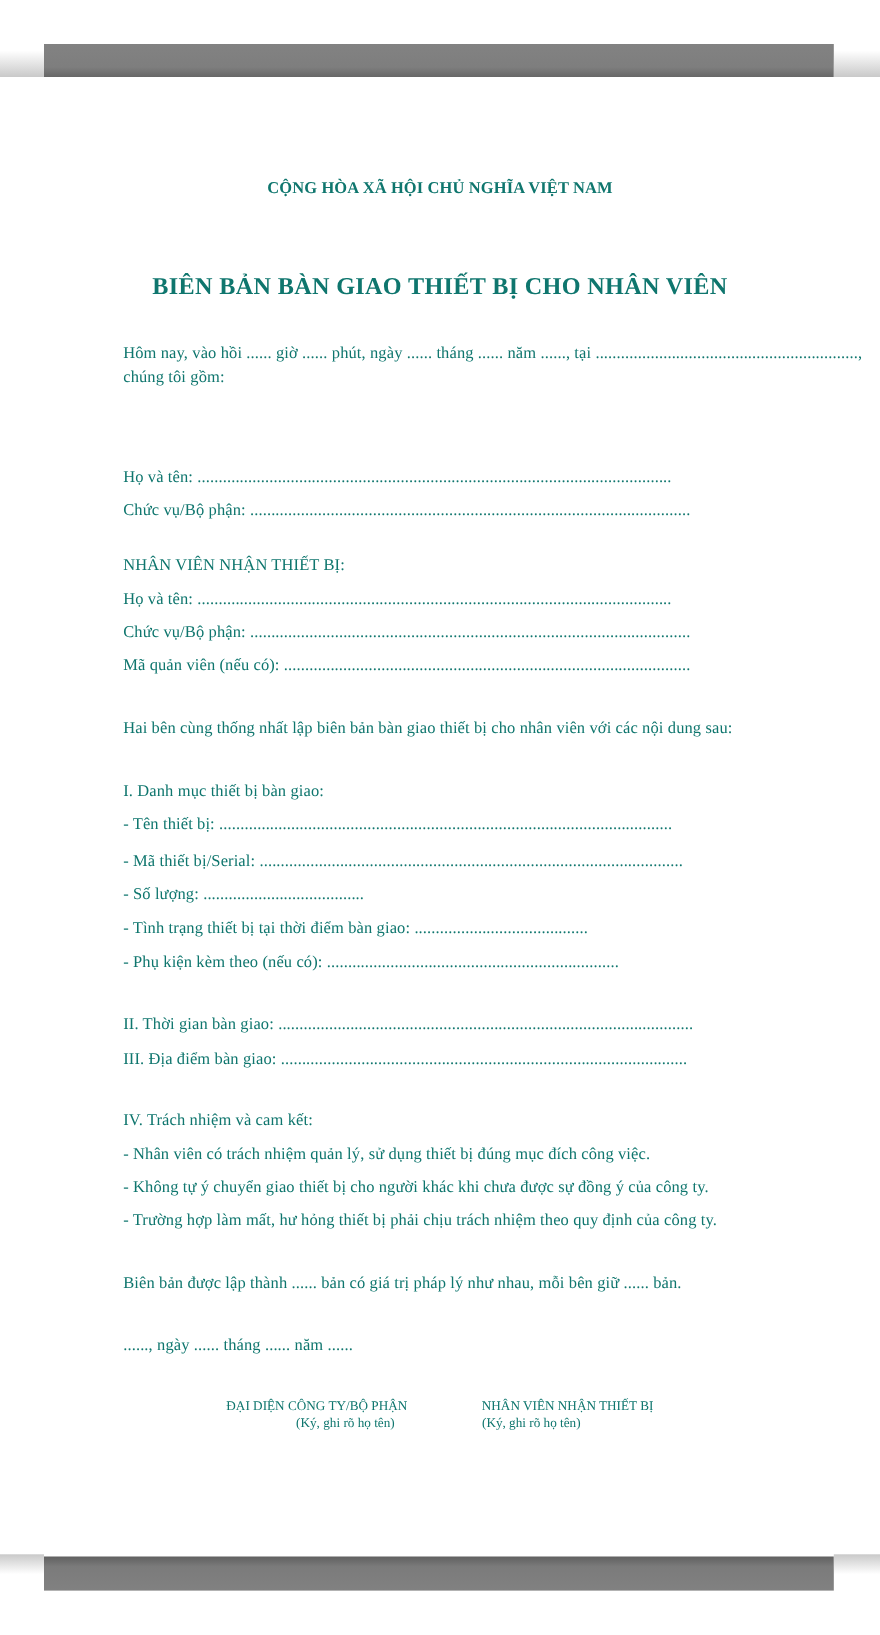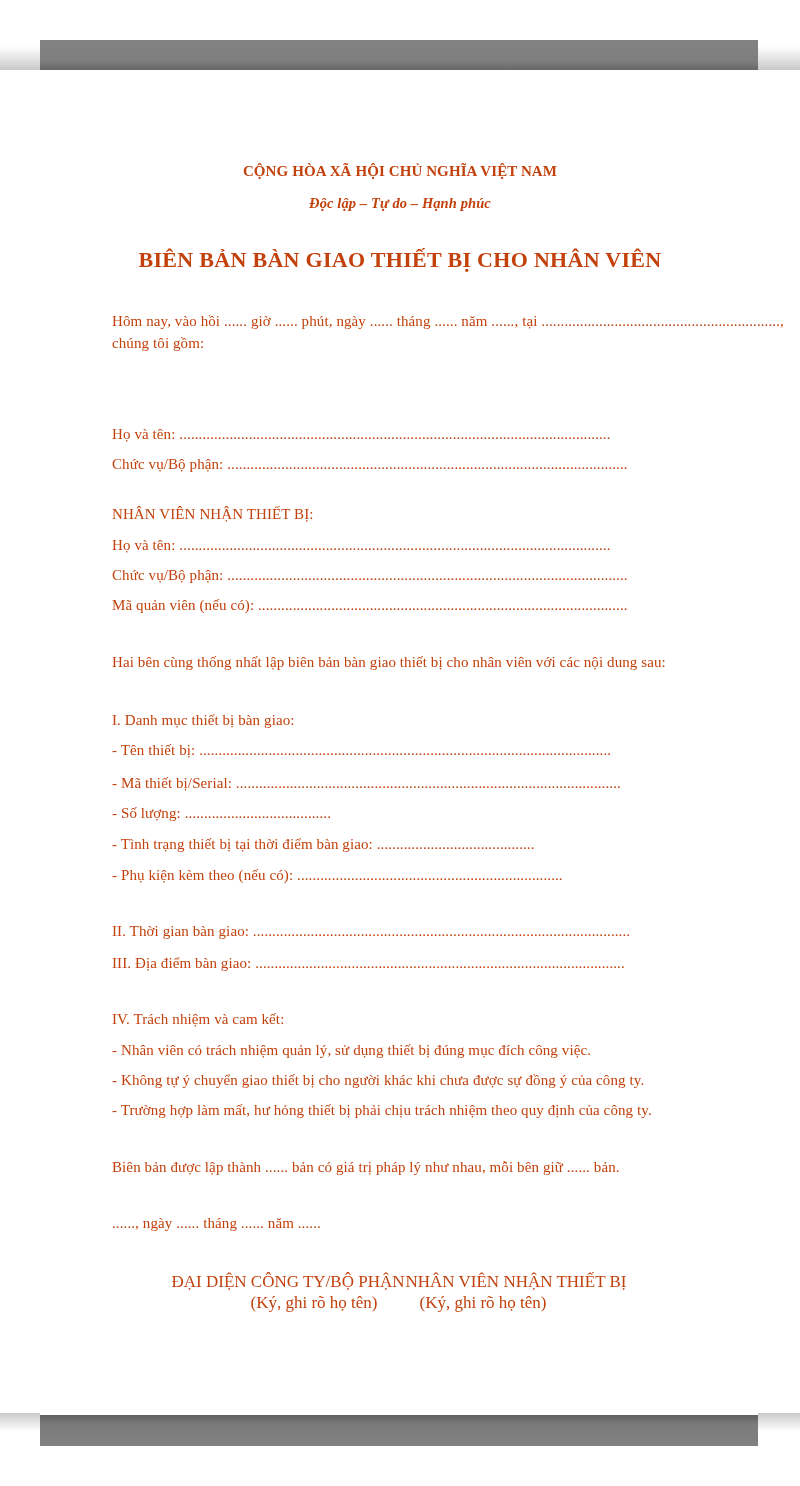--- a/index.html
+++ b/index.html
@@ -3,21 +3,21 @@
 <meta charset="utf-8">
 <style>
   html, body { margin: 0; padding: 0; background: #ffffff; }
   #page {
     position: relative;
     width: 800px;
     height: 1486px;
     background: #ffffff;
     overflow: hidden;
     font-family: "Liberation Serif", serif;
-    color: #c2410c;
+    color: #0f766e;
   }
   .scan-bar {
     position: absolute;
     left: 40px;
     width: 718px;
   }
   .scan-bar.top {
     top: 40px;
     height: 30px;
     background: linear-gradient(to bottom, #828282 0%, #7e7e7e 70%, #676767 100%);
@@ -46,42 +46,41 @@
     white-space: nowrap;
     letter-spacing: 0.1px;
   }
   .centered { text-align: center; }
   .nat-header { top: 162px; font-weight: bold; font-size: 15px; }
   .nat-motto  { top: 194px; font-weight: bold; font-style: italic; font-size: 14.5px; }
   .doc-title  { top: 246px; font-weight: bold; font-size: 22px; letter-spacing: 0.3px; }
 
   .sig-block {
     position: absolute;
-    font-size: 17px;
+    font-size: 12px;
     line-height: 1.25;
     text-align: center;
     white-space: nowrap;
   }
   .sig-block.left  { left: 160px; width: 256px; top: 1271px; }
   .sig-block.right { left: 400px; width: 232px; top: 1271px; }
   .sig-note { position: relative; }
   .sig-block.left  .sig-note { left: 26px; }
   .sig-block.right .sig-note { left: -33px; }
 </style>
 </head>
 <body>
 
 <div id="page">
 
   <div class="scan-bar top"></div>
   <div class="shadow-strip tl"></div>
   <div class="shadow-strip tr"></div>
 
   <div class="line centered nat-header">CỘNG HÒA XÃ HỘI CHỦ NGHĨA VIỆT NAM</div>
-  <div class="line centered nat-motto">Độc lập – Tự do – Hạnh phúc</div>
   <div class="line centered doc-title">BIÊN BẢN BÀN GIAO THIẾT BỊ CHO NHÂN VIÊN</div>
 
   <div class="line" style="top:312px">Hôm nay, vào hồi ...... giờ ...... phút, ngày ...... tháng ...... năm ......, tại ..............................................................,</div>
   <div class="line" style="top:334px">chúng tôi gồm:</div>
 
   <div class="line" style="top:425px">Họ và tên: ................................................................................................................</div>
   <div class="line" style="top:455px">Chức vụ/Bộ phận: ........................................................................................................</div>
 
   <div class="line" style="top:505px">NHÂN VIÊN NHẬN THIẾT BỊ:</div>
   <div class="line" style="top:536px">Họ và tên: ................................................................................................................</div>

